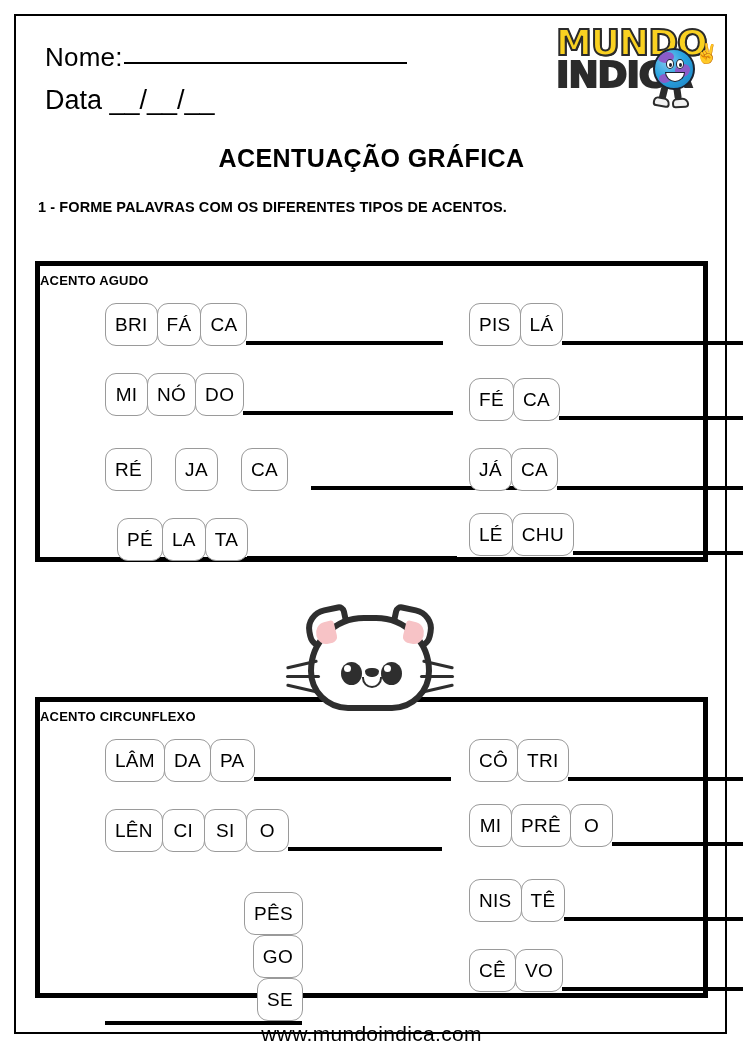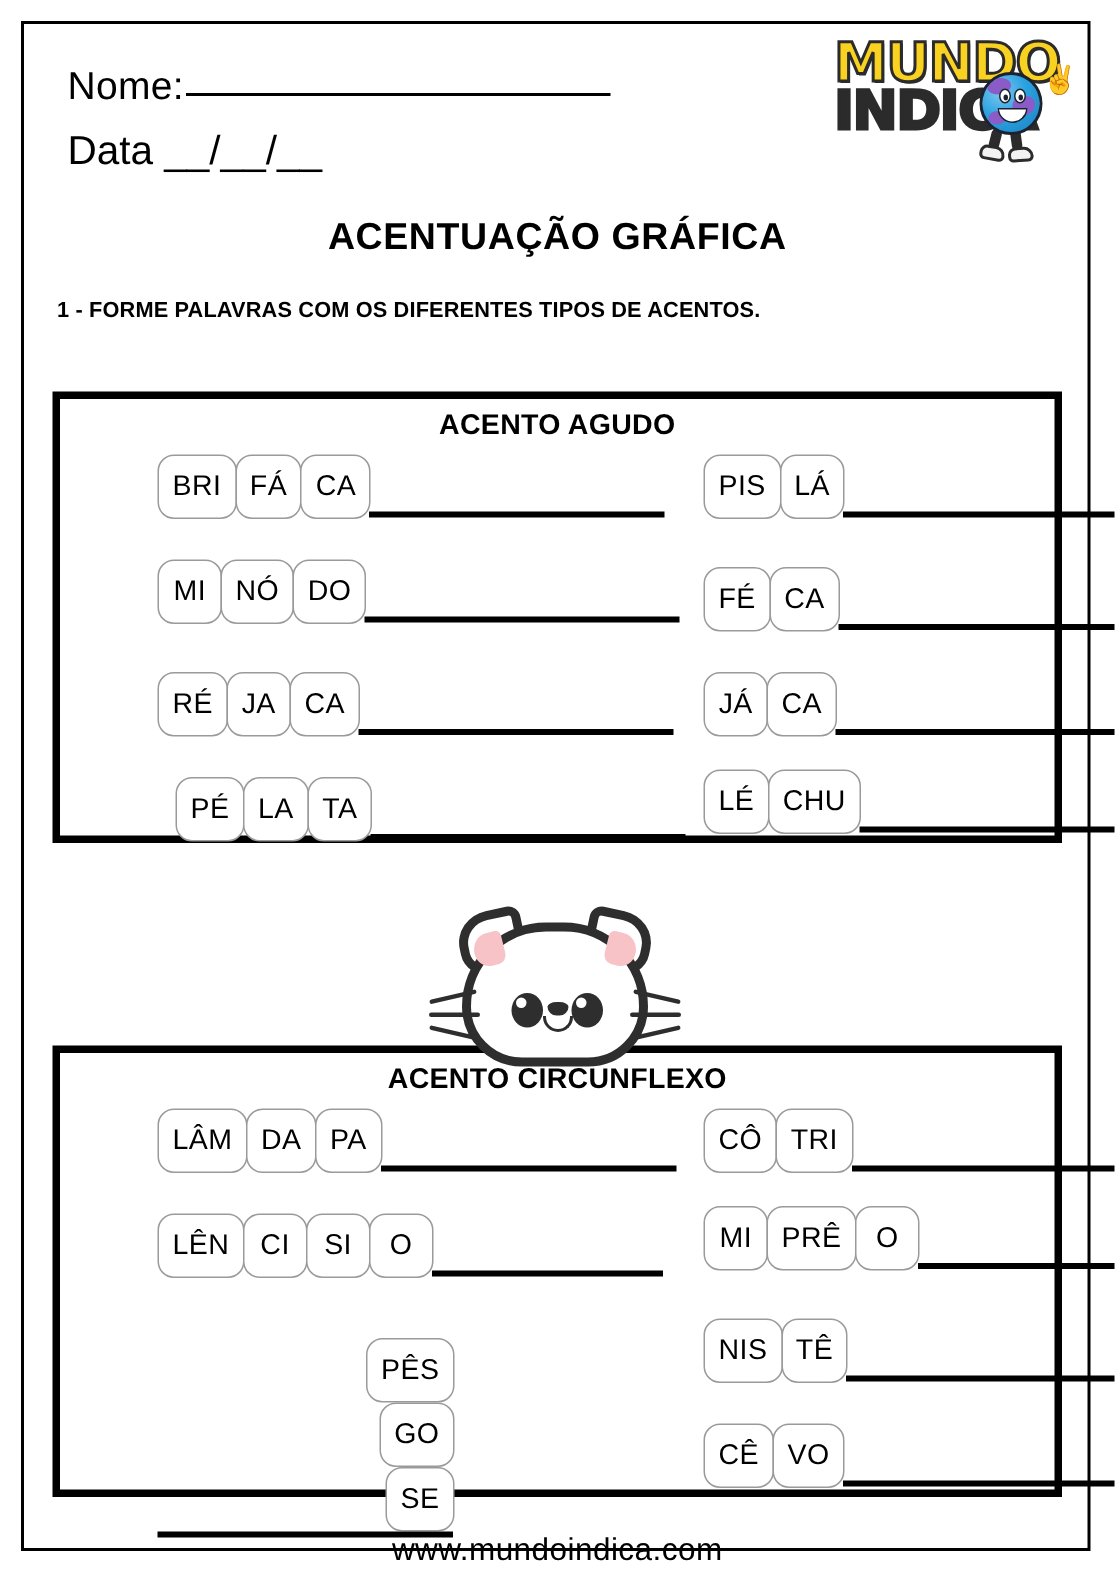--- a/index.html
+++ b/index.html
@@ -77,22 +77,22 @@
     position:absolute;left:38px;top:199px;font-size:14.5px;font-weight:bold;
     letter-spacing:.1px;
   }
   
   .section{
     position:absolute;border:5px solid #000;background:#fff;box-sizing:border-box;
   }
   #sec-agudo{left:35px;top:261px;width:673px;height:301px;}
   #sec-circ{left:35px;top:697px;width:673px;height:301px;}
   .sec-title{
-    position:absolute;left:0;right:0;top:7px;text-align:center;
-    font-size:19px;font-weight:bold;letter-spacing:.2px;
+    position:absolute;left:0;right:0;top:7px;text-align:left;
+    font-size:13px;font-weight:bold;letter-spacing:.2px;
   }
   
   .row{position:absolute;display:flex;align-items:flex-end;padding-left:48px;}
   .tile{
     border:1px solid #9a9a9a;border-radius:11px;background:#fff;
     height:43px;min-width:43px;box-sizing:border-box;
     display:flex;align-items:center;justify-content:center;
     font-size:19px;letter-spacing:.3px;padding:0 9px;margin-right:-1px;
   }
   .answer{height:4px;background:#000;align-self:flex-end;margin-bottom:1px;}
@@ -179,21 +179,21 @@
       <div class="tile">FÁ</div>
       <div class="tile">CA</div>
       <div class="answer" style="width: 197px;"></div>
     </div>
     <div class="row" style="left: 17px; top: 107px;">
       <div class="tile">MI</div>
       <div class="tile">NÓ</div>
       <div class="tile">DO</div>
       <div class="answer" style="width: 210px;"></div>
     </div>
-    <div class="row" style="left: 17px; top: 182px;">
+    <div class="row" style="left: 17px; top: 182px; gap: 24px;">
       <div class="tile">RÉ</div>
       <div class="tile">JA</div>
       <div class="tile">CA</div>
       <div class="answer" style="width: 210px;"></div>
     </div>
     <div class="row" style="left: 17px; top: 252px; margin-left: 12px;">
       <div class="tile">PÉ</div>
       <div class="tile">LA</div>
       <div class="tile">TA</div>
       <div class="answer" style="width: 210px;"></div>

